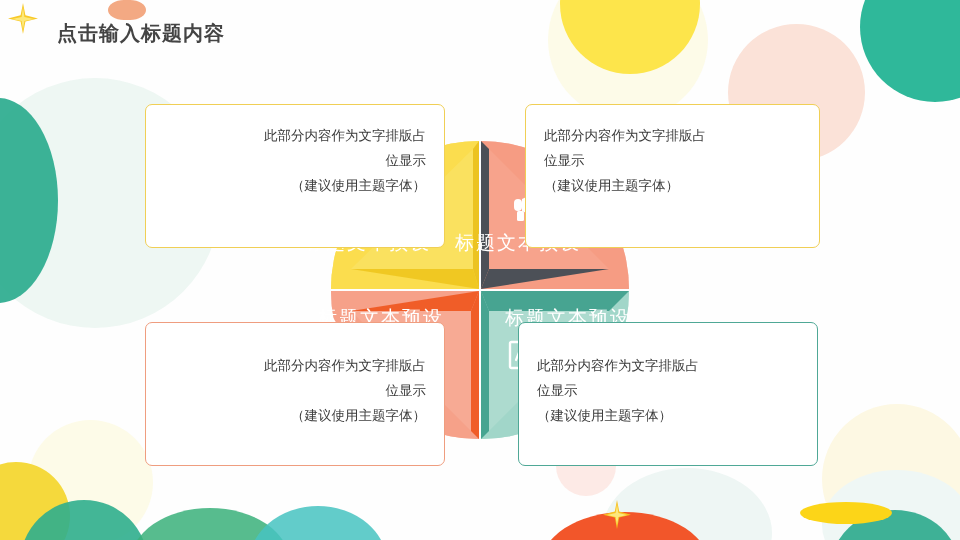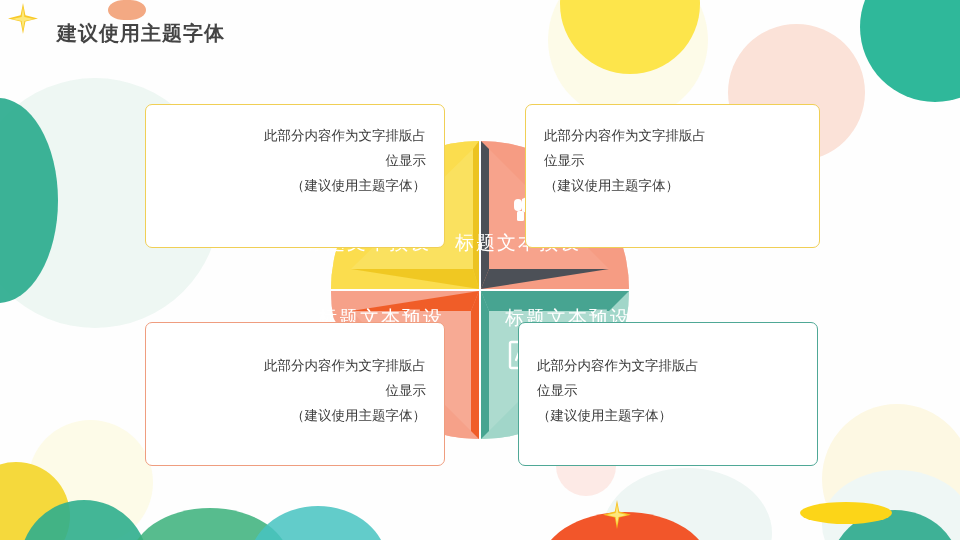--- a/index.html
+++ b/index.html
@@ -124,21 +124,21 @@
       <path d="M17 5 L18.4 15 L28 17 L18.4 19 L17 28 L15.6 19 L6 17 L15.6 15 Z" fill="#fde97a"></path>
     </svg>
   </div>
   <div class="sparkle" id="sparkle-bottom">
     <svg width="34" height="34" viewBox="0 0 34 34">
       <path d="M17 2 L19.2 13.4 L31 16.8 L19.2 19.6 L17 31 L14.8 19.6 L3 16.8 L14.8 13.4 Z" fill="#f8c021"></path>
       <path d="M17 6 L18.4 15 L27 17 L18.4 19 L17 27 L15.6 19 L7 17 L15.6 15 Z" fill="#fce77e"></path>
     </svg>
   </div>
 
-  <div id="title">建议使用主题字体</div>
+  <div id="title">点击输入标题内容</div>
 
   <div id="pie">
 
     <div class="quad" id="quad-tl">
       <svg width="148" height="148" viewBox="0 0 148 148">
         <path d="M148 148 L148 0 A148 148 0 0 0 0 148 Z" fill="#f6d42c"></path>
         <path d="M148 148 L148 0 A148 148 0 0 0 0 148 Z" fill="#fce05a" opacity="0.75"></path>
         <path d="M20 128 L142 128 L142 8 Z" fill="#f9e46e" opacity="0.55"></path>
         <path d="M142 128 L148 148 L20 128 Z" fill="#edc41b" opacity="0.85"></path>
         <path d="M142 8 L148 0 L148 148 L142 128 Z" fill="#e8bd16" opacity="0.8"></path>

